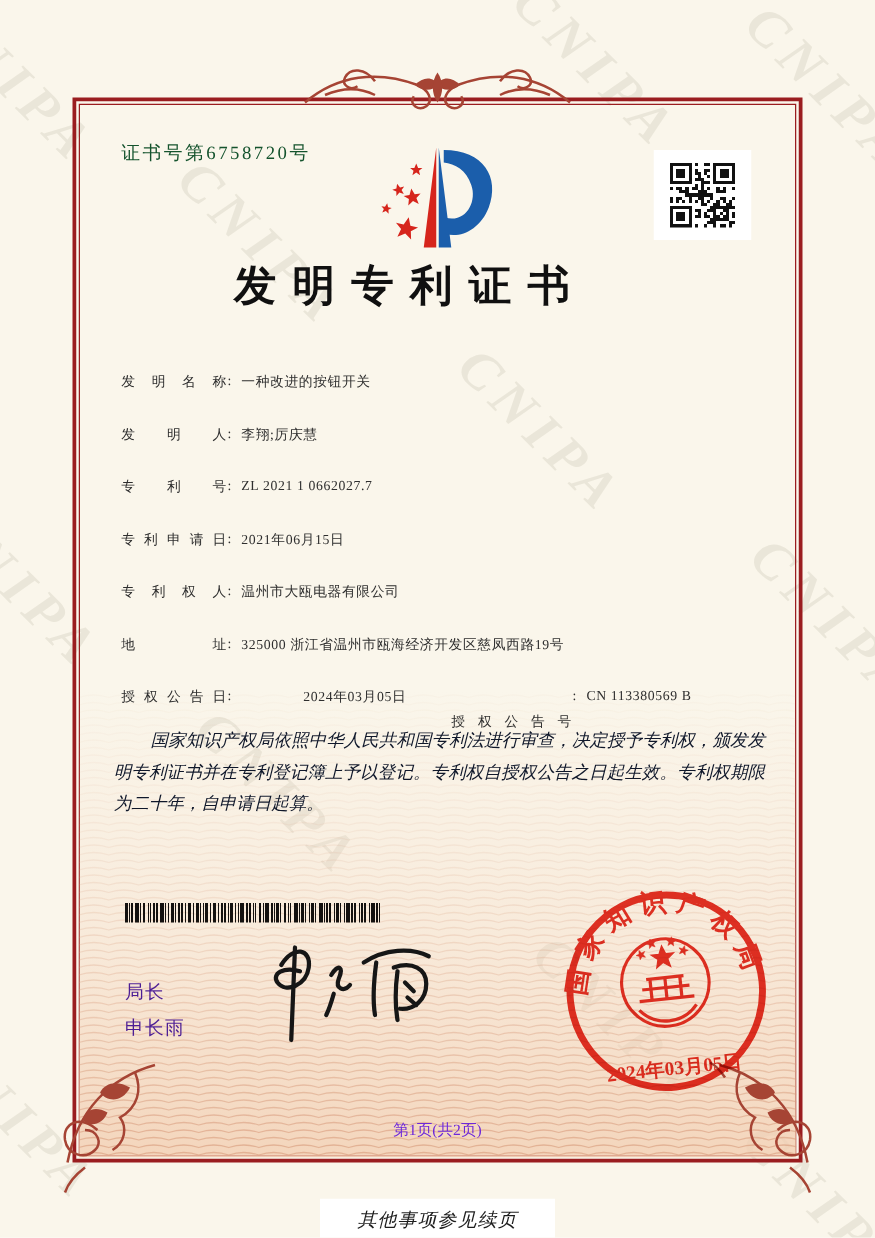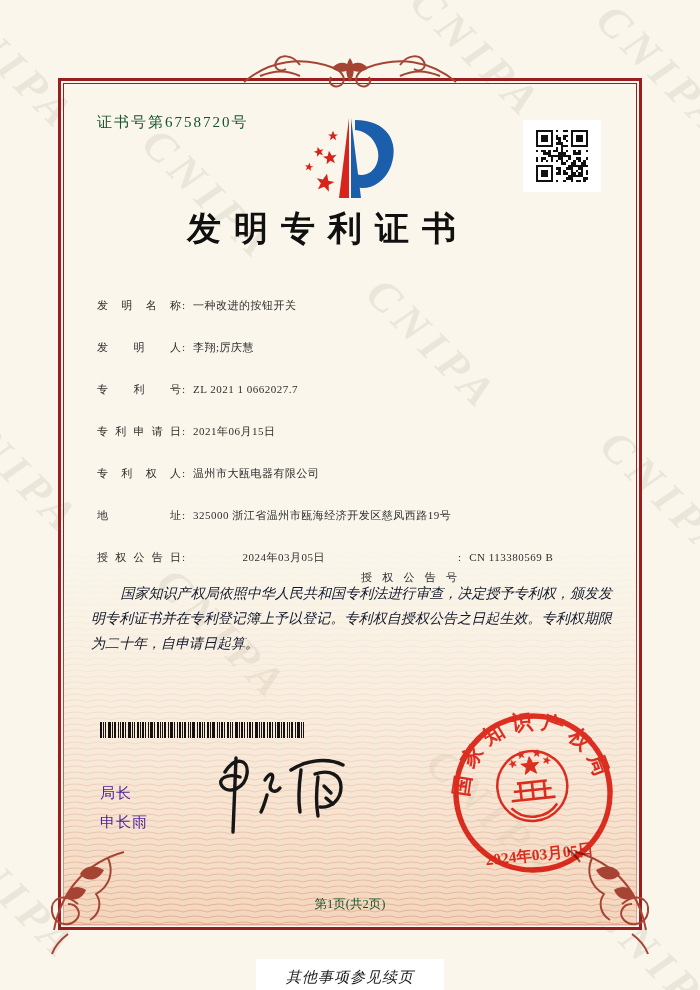--- a/index.html
+++ b/index.html
@@ -40,21 +40,21 @@
   .paras{position:absolute;left:90px;top:581px;width:522px;z-index:3;}
   .paras p{
     margin:0 0 8px 1px;font-size:14px;line-height:25px;text-indent:2.1em;text-align:justify;
     font-style:italic;color:#0f172a;
   }
   .barcode{position:absolute;left:100px;top:722px;z-index:3;}
   .sigblock{position:absolute;left:100px;top:784px;z-index:3;font-family:"Liberation Sans",sans-serif;font-size:15px;color:#4c1d95;}
   .sigblock div{margin-bottom:10px;letter-spacing:1px;}
   .handsig{position:absolute;left:203px;top:750px;z-index:4;}
   .seal{position:absolute;left:450px;top:710px;z-index:4;transform:rotate(-6deg);mix-blend-mode:multiply;opacity:0.95;}
-  .pageinfo{position:absolute;left:0;top:896px;width:700px;text-align:center;font-size:12.5px;color:#14532d;z-index:3;}
+  .pageinfo{position:absolute;left:0;top:896px;width:700px;text-align:center;font-size:12.5px;color:#6d28d9;z-index:3;}
   .footnote{
     position:absolute;left:256px;top:931px;width:188px;height:36px;background:#ffffff;
     text-align:center;line-height:36px;font-size:15px;font-style:italic;color:#1d1d1d;z-index:3;
     letter-spacing:1px;
     margin-top:28px;
   }
 </style>
 </head>
 <body>
 

